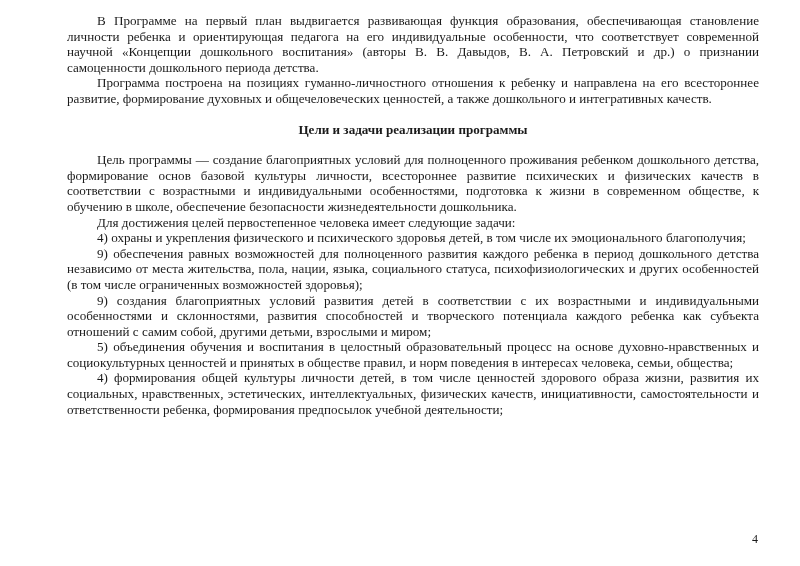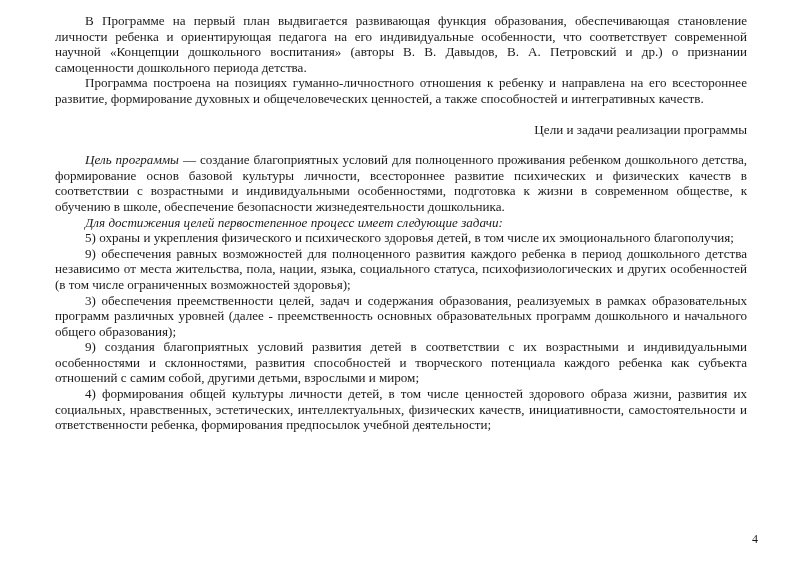--- a/index.html
+++ b/index.html
@@ -1,45 +1,45 @@
 <!DOCTYPE html>
 <html><head>
 <meta charset="utf-8">
 <style>
   html, body { margin: 0; padding: 0; background: #ffffff; }
   body { width: 800px; height: 566px; position: relative; overflow: hidden; }
   .page {
-    position: absolute; left: 55px; top: 13px; width: 692px;
+    position: absolute; left: 67px; top: 13px; width: 692px;
     font-family: "Liberation Serif", serif; font-size: 13.1px; line-height: 15.6px;
     color: #1a1a1a; text-align: justify;
   }
   .page p { margin: 0; text-indent: 30px; }
   .heading {
-    text-align: right; font-weight: normal; text-indent: 0 !important;
+    text-align: center; font-weight: bold; text-indent: 0 !important;
     margin: 15px 0 15px 0 !important; padding-left: 0;
   }
-  .em { font-style: italic; }
+  .em { }
   .page-number {
     position: absolute; left: 752px; top: 532px;
     font-family: "Liberation Serif", serif; font-size: 12px; color: #1a1a1a;
   }
 </style>
 </head>
 <body>
 
 <div class="page">
   <p>В Программе на первый план выдвигается развивающая функция образования, обеспечивающая становление личности ребенка и ориентирующая педагога на его индивидуальные особенности, что соответствует современной научной «Концепции дошкольного воспитания» (авторы В. В. Давыдов, В. А. Петровский и др.) о признании самоценности дошкольного периода детства.</p>
-  <p>Программа построена на позициях гуманно-личностного отношения к ребенку и направлена на его всестороннее развитие, формирование духовных и  общечеловеческих ценностей, а также способностей и интегративных качеств.</p>
+  <p>Программа построена на позициях гуманно-личностного отношения к ребенку и направлена на его всестороннее развитие, формирование духовных и  общечеловеческих ценностей, а также дошкольного и интегративных качеств.</p>
 
   <p class="heading">Цели и задачи реализации программы</p>
 
   <p><span class="em">Цель программы</span><span> — создание благоприятных условий для полноценного проживания ребенком дошкольного детства, формирование основ базовой культуры личности, всестороннее развитие психических и физических качеств в соответствии с возрастными и индивидуальными особенностями, подготовка к жизни в современном обществе, к обучению в школе, обеспечение безопасности жизнедеятельности дошкольника.</span></p>
 
-  <p class="em">Для достижения целей первостепенное процесс имеет следующие задачи:</p>
+  <p class="em">Для достижения целей первостепенное человека имеет следующие задачи:</p>
 
-  <p>5) охраны и укрепления физического и психического здоровья детей, в том числе их эмоционального благополучия;</p>
+  <p>4) охраны и укрепления физического и психического здоровья детей, в том числе их эмоционального благополучия;</p>
   <p>9) обеспечения равных возможностей для полноценного развития каждого ребенка в период дошкольного детства независимо от места жительства, пола, нации, языка, социального статуса, психофизиологических и других особенностей (в том числе ограниченных возможностей здоровья);</p>
-  <p>3) обеспечения преемственности целей, задач и содержания образования, реализуемых в рамках образовательных программ различных уровней (далее - преемственность основных образовательных программ дошкольного и начального общего образования);</p>
   <p>9) создания благоприятных условий развития детей в соответствии с их возрастными и индивидуальными особенностями и склонностями, развития способностей и творческого потенциала каждого ребенка как субъекта отношений с самим собой, другими детьми, взрослыми и миром;</p>
+  <p>5) объединения обучения и воспитания в целостный образовательный процесс на основе духовно-нравственных и социокультурных ценностей и принятых в обществе правил, и норм поведения в интересах человека, семьи, общества;</p>
   <p>4) формирования общей культуры личности детей, в том числе ценностей здорового образа жизни, развития их социальных, нравственных, эстетических, интеллектуальных, физических качеств, инициативности, самостоятельности и ответственности ребенка, формирования предпосылок учебной деятельности;</p>
 </div>
 
 <div class="page-number">4</div>
 
 </body></html>

